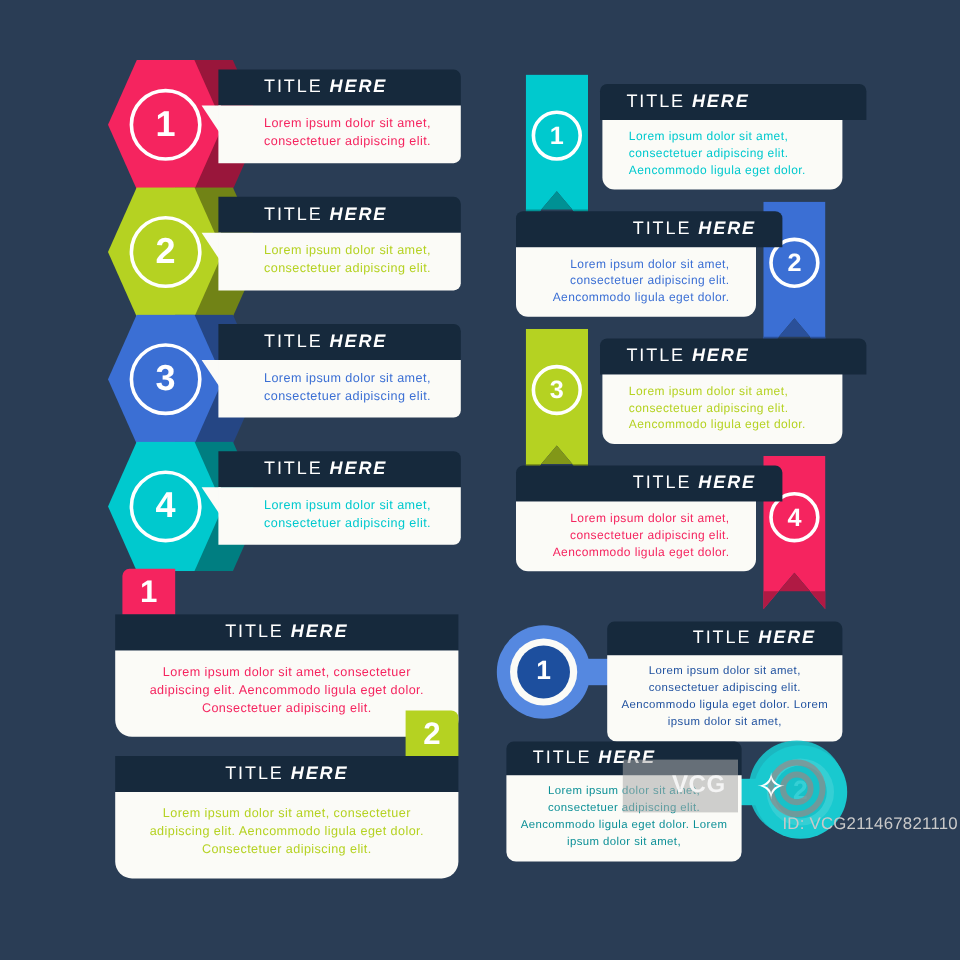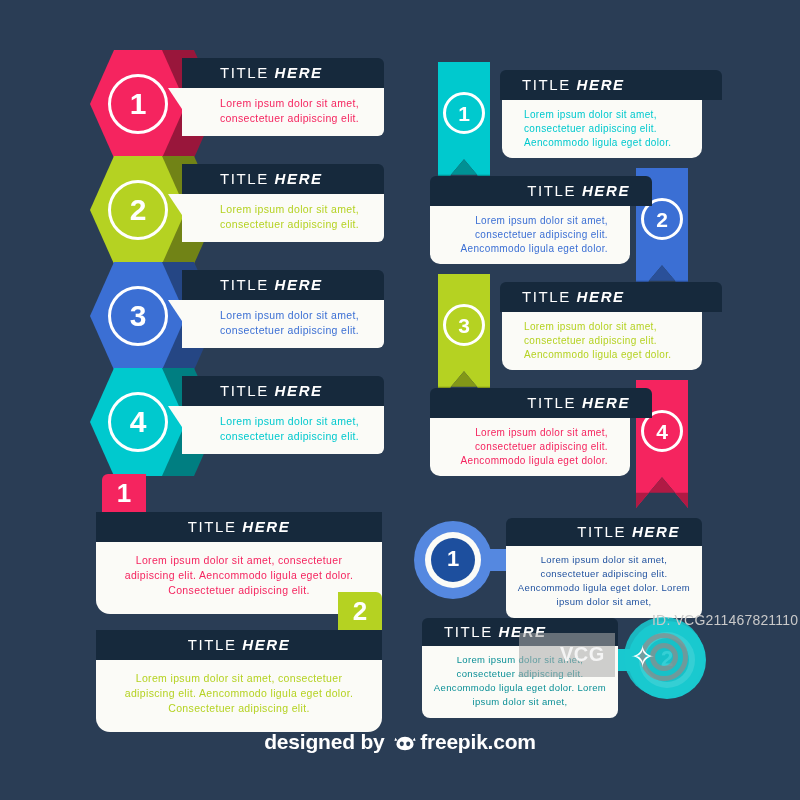--- a/index.html
+++ b/index.html
@@ -175,21 +175,21 @@
     background: rgba(170,170,170,.55);
   }
   .wm-vcg {
     position: absolute;
     left: 560px; top: 643px;
     color: #f4f4f4; font-size: 20px; font-weight: 700;
     letter-spacing: .5px;
   }
   .wm-id {
     position: absolute;
-    left: 652px; top: 612px;
+    left: 652px; top: 678px;
     color: #c9c9c9; font-size: 14px;
     letter-spacing: .2px;
   }
   .wm-badge {
     position: absolute;
     left: 624px; top: 617px;
     width: 80px; height: 80px;
     border-radius: 50%;
     background: #19c8cf;
     opacity: .88;
@@ -302,29 +302,20 @@
       <div class="circrow" style="left: 410px; top: 610px; width: 300px; height: 100px;">
         <div class="circ-outer" style="left:218px;top:11px;background:#19c8cf"></div>
         <div class="circ-stem" style="left:200px;top:39px;width:30px;background:#19c8cf"></div>
         <div class="circ-mid" style="left:229px;top:22px;"></div>
         <div class="circ-inner" style="left:235px;top:28px;background:#0a8f96">2</div>
         <div class="title-bar" style="left:12px;top:8px;text-align:left;padding-left:22px;padding-right:12px;border-radius:6px 6px 0 0;"><span class="t-reg">TITLE </span><span class="t-ital">HERE</span></div>
         <div class="body-card" style="left:12px;top:36px;color:#0a8f96;text-align:center;padding-left:10px;padding-right:10px;border-radius:0 0 8px 8px;">Lorem ipsum dolor sit amet, consectetuer adipiscing elit. Aencommodo ligula eget dolor. Lorem ipsum dolor sit amet,</div>
       </div>
     </div>
 
-  <div class="footer">
-    <span>designed by </span><span class="fp-mark">
-      <svg viewBox="0 0 28 20" width="24" height="17" aria-hidden="true">
-        <path fill="#ffffff" d="M4 11c0-5 4.4-9 10-9s10 4 10 9c0 4.2-4.5 7-10 7S4 15.2 4 11z"></path>
-        <ellipse cx="10.2" cy="10.4" rx="2.4" ry="2.9" fill="#2a3d55"></ellipse>
-        <ellipse cx="17.8" cy="10.4" rx="2.4" ry="2.9" fill="#2a3d55"></ellipse>
-        <path fill="#ffffff" d="M2.6 3.2l2.6 3.4-3.6.5zM25.4 3.2l-2.6 3.4 3.6.5z"></path>
-      </svg></span><span>freepik.com</span>
-  </div>
 
   <div class="wm-plate"></div>
   <div class="wm-badge"></div>
   <div class="wm-ring" style="left:640px;top:633px;width:48px;height:48px;"></div>
   <div class="wm-ring" style="left:650px;top:643px;width:28px;height:28px;"></div>
   <div class="wm-spark">✧</div>
   <div class="wm-vcg">VCG</div>
   <div class="wm-id">ID: VCG211467821110</div>
 
 </div>

